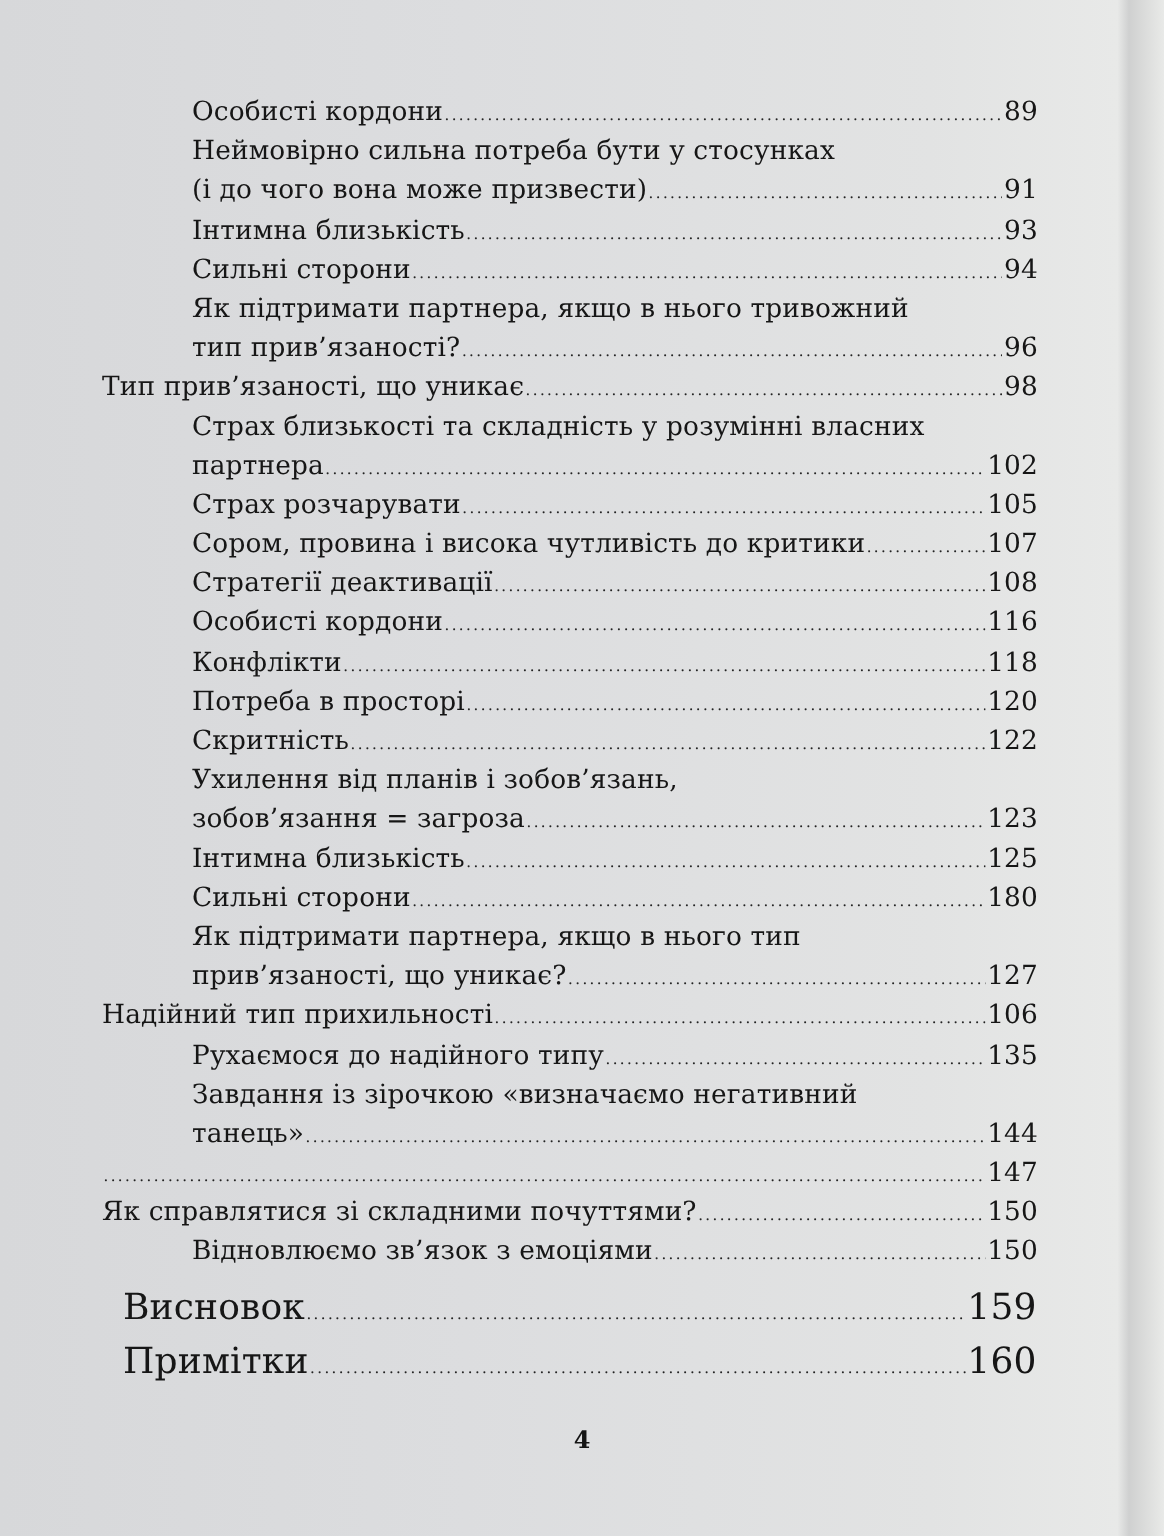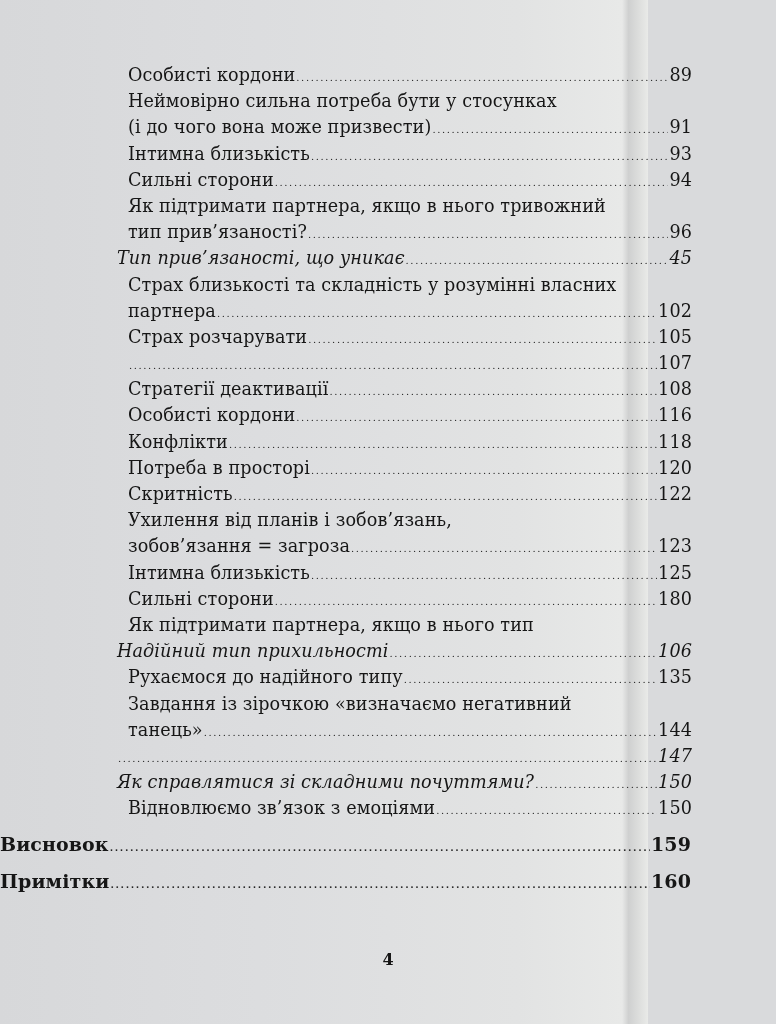--- a/index.html
+++ b/index.html
@@ -8,42 +8,42 @@
   }
   body {
     width: 776px;
     height: 1024px;
     overflow: hidden;
     background: #d9dadc;
     font-family: "DejaVu Serif", "Liberation Serif", serif;
   }
   .page {
     position: relative;
-    width: 648px;
+    width: 776px;
     height: 1024px;
     background: linear-gradient(90deg, #d7d8da 0%, #dcdddf 40%, #e2e3e3 80%, #e8e9e8 96%, #cfd0d0 97%, #e9eae8 100%);
     color: #161616;
   }
   .toc {
     position: absolute;
     left: 0;
     top: 62px;
     width: 776px;
   }
   .entry {
     position: relative;
     display: flex;
     align-items: baseline;
     height: 26.2px;
     line-height: 26.2px;
     font-size: 17.6px;
     letter-spacing: 0.1px;
     white-space: nowrap;
   }
-  .entry.lvl1 { padding-left: 117px; font-style: italic; }
+  .entry.lvl1 { padding-left: 68px; }
   .entry.lvl2 { padding-left: 128px; }
   .entry .title {
     flex: 0 0 auto;
   }
   .entry .leader {
     flex: 1 1 auto;
     overflow: hidden;
     margin: 0 1px;
     font-size: 10px;
     letter-spacing: 1.6px;
@@ -53,22 +53,23 @@
     content: "........................................................................................................................................................................................................................";
   }
   .entry .pg {
     flex: 0 0 auto;
     padding-right: 84px;
     text-align: right;
   }
   .entry.cont .pg { visibility: hidden; }
   .entry.cont .leader { visibility: hidden; }
   .entry.bold {
-    font-weight: bold;
-    font-size: 19px;
+    padding-left: 82px;
+    font-weight: normal;
+    font-size: 24px;
   }
   .entry.bold .pg { padding-right: 85px; }
   .spacer-a { height: 10px; }
   .spacer-b { height: 10px; }
   .page-number {
     position: absolute;
     left: 0;
     width: 776px;
     top: 950px;
     text-align: center;
@@ -114,38 +115,39 @@
       <span class="pg"></span>
     </div>
     <div class="entry lvl2">
       <span class="title">тип прив’язаності?</span>
       <span class="leader"></span>
       <span class="pg">96</span>
     </div>
     <div class="entry lvl1">
       <span class="title">Тип прив’язаності, що уникає</span>
       <span class="leader"></span>
-      <span class="pg">45</span>
+      <span class="pg">98</span>
     </div>
     <div class="entry lvl2 cont">
       <span class="title">Страх близькості та складність у розумінні власних</span>
       <span class="leader"></span>
       <span class="pg"></span>
     </div>
     <div class="entry lvl2">
       <span class="title">партнера</span>
       <span class="leader"></span>
       <span class="pg">102</span>
     </div>
     <div class="entry lvl2">
       <span class="title">Страх розчарувати</span>
       <span class="leader"></span>
       <span class="pg">105</span>
     </div>
     <div class="entry lvl2">
+      <span class="title">Сором, провина і висока чутливість до критики</span>
       <span class="leader"></span>
       <span class="pg">107</span>
     </div>
     <div class="entry lvl2">
       <span class="title">Стратегії деактивації</span>
       <span class="leader"></span>
       <span class="pg">108</span>
     </div>
     <div class="entry lvl2">
       <span class="title">Особисті кордони</span>
@@ -184,20 +186,25 @@
     </div>
     <div class="entry lvl2">
       <span class="title">Сильні сторони</span>
       <span class="leader"></span>
       <span class="pg">180</span>
     </div>
     <div class="entry lvl2 cont">
       <span class="title">Як підтримати партнера, якщо в нього тип</span>
       <span class="leader"></span>
       <span class="pg"></span>
+    </div>
+    <div class="entry lvl2">
+      <span class="title">прив’язаності, що уникає?</span>
+      <span class="leader"></span>
+      <span class="pg">127</span>
     </div>
     <div class="entry lvl1">
       <span class="title">Надійний тип прихильності</span>
       <span class="leader"></span>
       <span class="pg">106</span>
     </div>
     <div class="entry lvl2">
       <span class="title">Рухаємося до надійного типу</span>
       <span class="leader"></span>
       <span class="pg">135</span>

